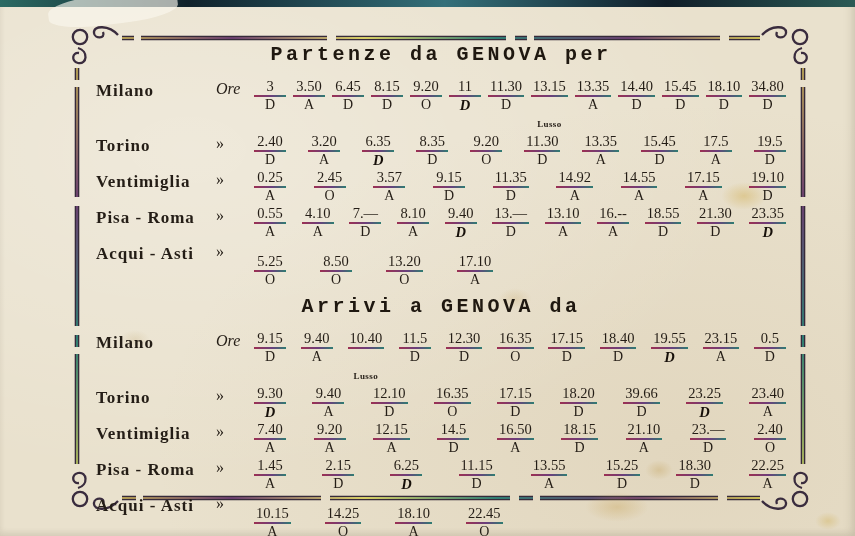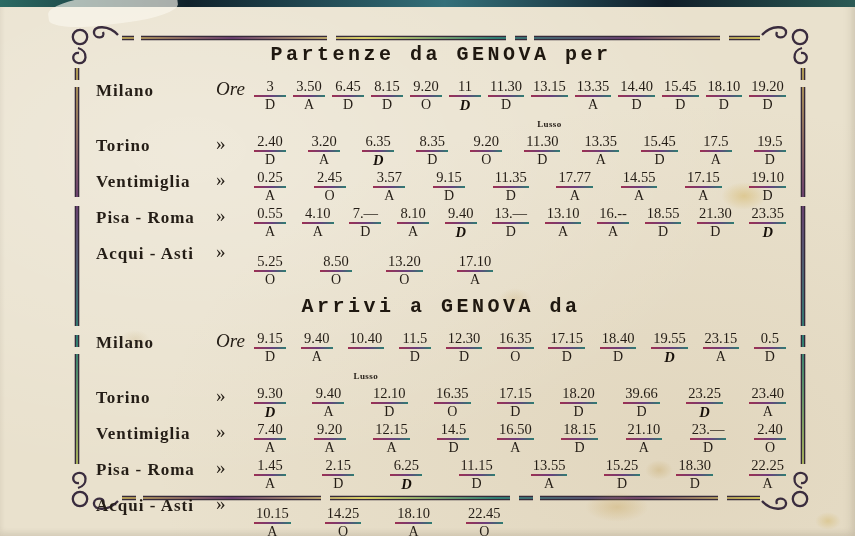--- a/index.html
+++ b/index.html
@@ -26,21 +26,21 @@
   .st6{left:120px;top:330px;width:30px;height:18px;background:radial-gradient(rgba(170,135,60,.15),transparent 70%);}
   .frame{position:absolute;inset:0;pointer-events:none;}
 
   .content{position:absolute;left:96px;top:44px;width:690px;}
   .title{margin:0 0 12px 0;text-align:center;font-size:20px;line-height:22px;
     font-weight:bold;letter-spacing:3.5px;color:#1f1810;font-family:Liberation Mono, monospace;}
   .sec2 .title{margin-top:9px;}
   .row{display:flex;align-items:flex-start;margin-bottom:2px;}
   .rlabel{width:120px;font-weight:bold;font-size:17px;line-height:19px;
     letter-spacing:1px;padding-top:3px;white-space:nowrap;}
-  .prefix{width:38px;font-size:19px;line-height:16px;padding-top:3px;}
+  .prefix{width:38px;font-size:16px;line-height:16px;padding-top:3px;}
   .prefix.ore{font-style:italic;}
   .cells{flex:1;display:flex;justify-content:space-between;}
   .cells.left{justify-content:flex-start;gap:34px;margin-top:12px;}
   .cell{display:flex;flex-direction:column;align-items:center;min-width:32px;}
   .time{font-size:14.5px;line-height:16px;padding:0 2px;white-space:nowrap;}
   .bar{align-self:stretch;height:2px;margin-top:1px;
     background:linear-gradient(90deg,var(--bar-a,#9c3052),var(--bar-b,#6a3f7d) 55%,var(--bar-c,#2f7d72));}
   .letter{font-size:14px;line-height:14px;padding-top:1px;}
   .letter.express{font-weight:bold;font-style:italic;font-size:14.5px;color:#17100a;}
   .letter.lusso{font-size:9px;font-weight:bold;letter-spacing:.4px;padding-top:20px;}
@@ -178,21 +178,21 @@
     <span class="letter">D</span>
   </div>
 
   <div class="cell">
     <span class="time">18.10</span>
     <span class="bar"></span>
     <span class="letter">D</span>
   </div>
 
   <div class="cell">
-    <span class="time">19.20</span>
+    <span class="time">34.80</span>
     <span class="bar"></span>
     <span class="letter">D</span>
   </div>
 </div>
   </div>
 
   <div class="row">
     <span class="rlabel">Torino</span>
     <span class="prefix">»</span>
     <div class="cells">
@@ -286,21 +286,21 @@
     <span class="letter">D</span>
   </div>
 
   <div class="cell">
     <span class="time">11.35</span>
     <span class="bar"></span>
     <span class="letter">D</span>
   </div>
 
   <div class="cell">
-    <span class="time">17.77</span>
+    <span class="time">14.92</span>
     <span class="bar"></span>
     <span class="letter">A</span>
   </div>
 
   <div class="cell">
     <span class="time">14.55</span>
     <span class="bar"></span>
     <span class="letter">A</span>
   </div>
 

